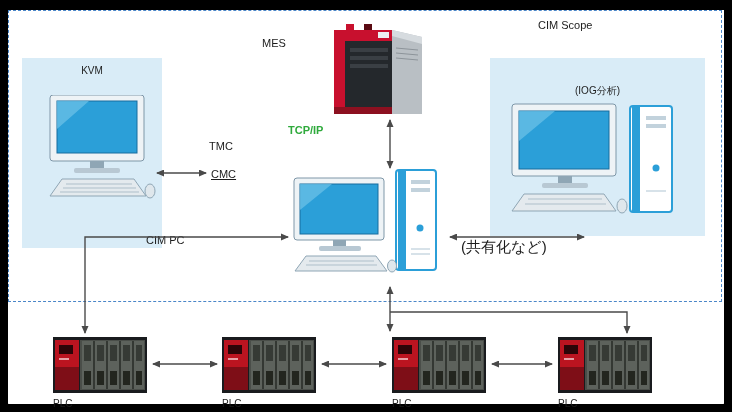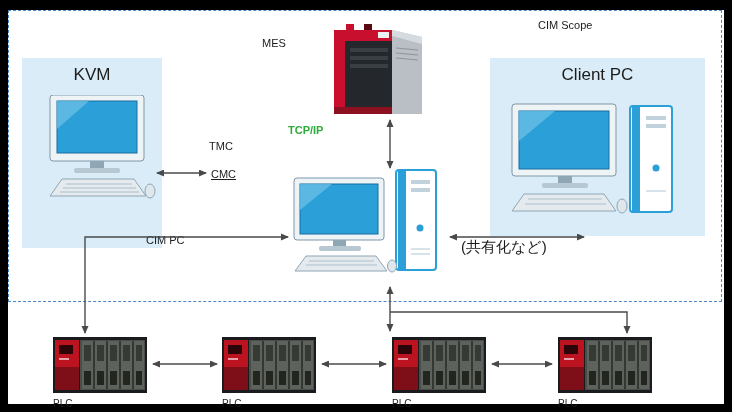--- a/index.html
+++ b/index.html
@@ -8,21 +8,21 @@
     font-family:"Liberation Sans","DejaVu Sans",sans-serif;color:#1c1c1c;
     background:#000;
     border-radius:28px;
   }
   .slide{position:absolute;left:8px;top:10px;width:716px;height:394px;background:#ffffff;}
   .scope-box{position:absolute;left:8px;top:10px;width:712px;height:290px;border:1px dashed #4a86c8;}
   .lbl{position:absolute;font-size:11px;line-height:12px;white-space:nowrap;color:#1c1c1c;}
   .lbl.small{font-size:15px;line-height:10px;}
   .lbl.green{color:#2faa3c;font-weight:bold;}
   .panel{position:absolute;background:#d9ecf7;}
-  .panel-title{position:absolute;width:100%;text-align:center;font-size:17px;color:#1c1c1c;}
+  .panel-title{position:absolute;width:100%;text-align:center;font-size:10px;color:#1c1c1c;}
   .illus{position:absolute;}
   .overlay{position:absolute;left:0;top:0;pointer-events:none;}
   .plc{position:absolute;top:337px;width:94px;}
   .plc-label{text-align:left;font-size:10px;line-height:11px;margin-top:1px;color:#1c1c1c;}
 </style>
 </head>
 <body>
 
 <div class="canvas">
 
@@ -90,21 +90,21 @@
     <polygon points="8,16 40,16 8,42" fill="#6fc3e8" opacity="0.7"></polygon>
     <rect x="41" y="72" width="13" height="6" fill="#8fa6b5"></rect>
     <rect x="27" y="78" width="42" height="5" rx="2" fill="#b8c8d3"></rect>
     <polygon points="14,88 84,88 95,103 3,103" fill="#e4eaee" stroke="#8fa6b5"></polygon>
     <line x1="17" y1="93" x2="82" y2="93" stroke="#aebfca"></line>
     <line x1="14" y1="97" x2="85" y2="97" stroke="#aebfca"></line>
     <ellipse cx="100" cy="98" rx="4.5" ry="6" fill="#dfe7ec" stroke="#8fa6b5"></ellipse>
   </svg>
 
   <div class="panel" style="left:490px;top:58px;width:215px;height:178px;">
-    <div class="panel-title" style="top:7px;">Client PC</div>
+    <div class="panel-title" style="top:26px;">(IOG分析)</div>
   </div>
 
   <svg class="illus" style="left:508px;top:102px;" width="168" height="118" viewBox="0 0 168 118">
     <rect x="122" y="4" width="42" height="106" rx="3" fill="#ffffff" stroke="#2b9fd8" stroke-width="2"></rect>
     <rect x="124" y="5" width="8" height="104" fill="#2b9fd8"></rect>
     <rect x="138" y="14" width="20" height="4" fill="#c2d2dc"></rect>
     <rect x="138" y="22" width="20" height="4" fill="#c2d2dc"></rect>
     <circle cx="148" cy="66" r="3.5" fill="#2b9fd8"></circle>
     <rect x="138" y="88" width="20" height="2" fill="#d7e2e9"></rect>
     <rect x="4" y="2" width="104" height="72" rx="3" fill="#eef3f6" stroke="#7e97a8"></rect>

